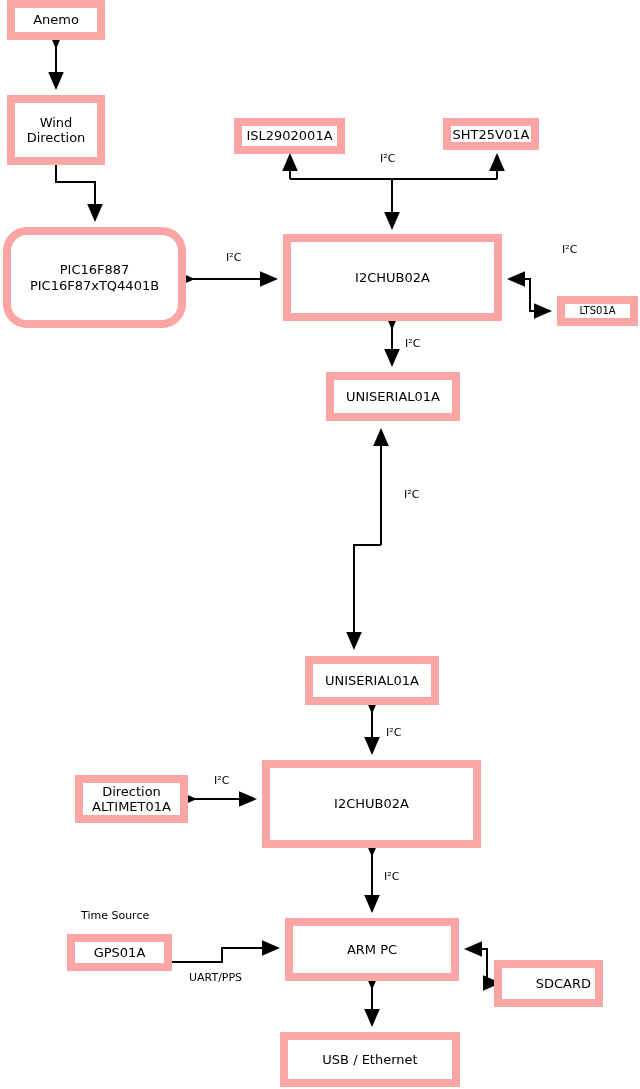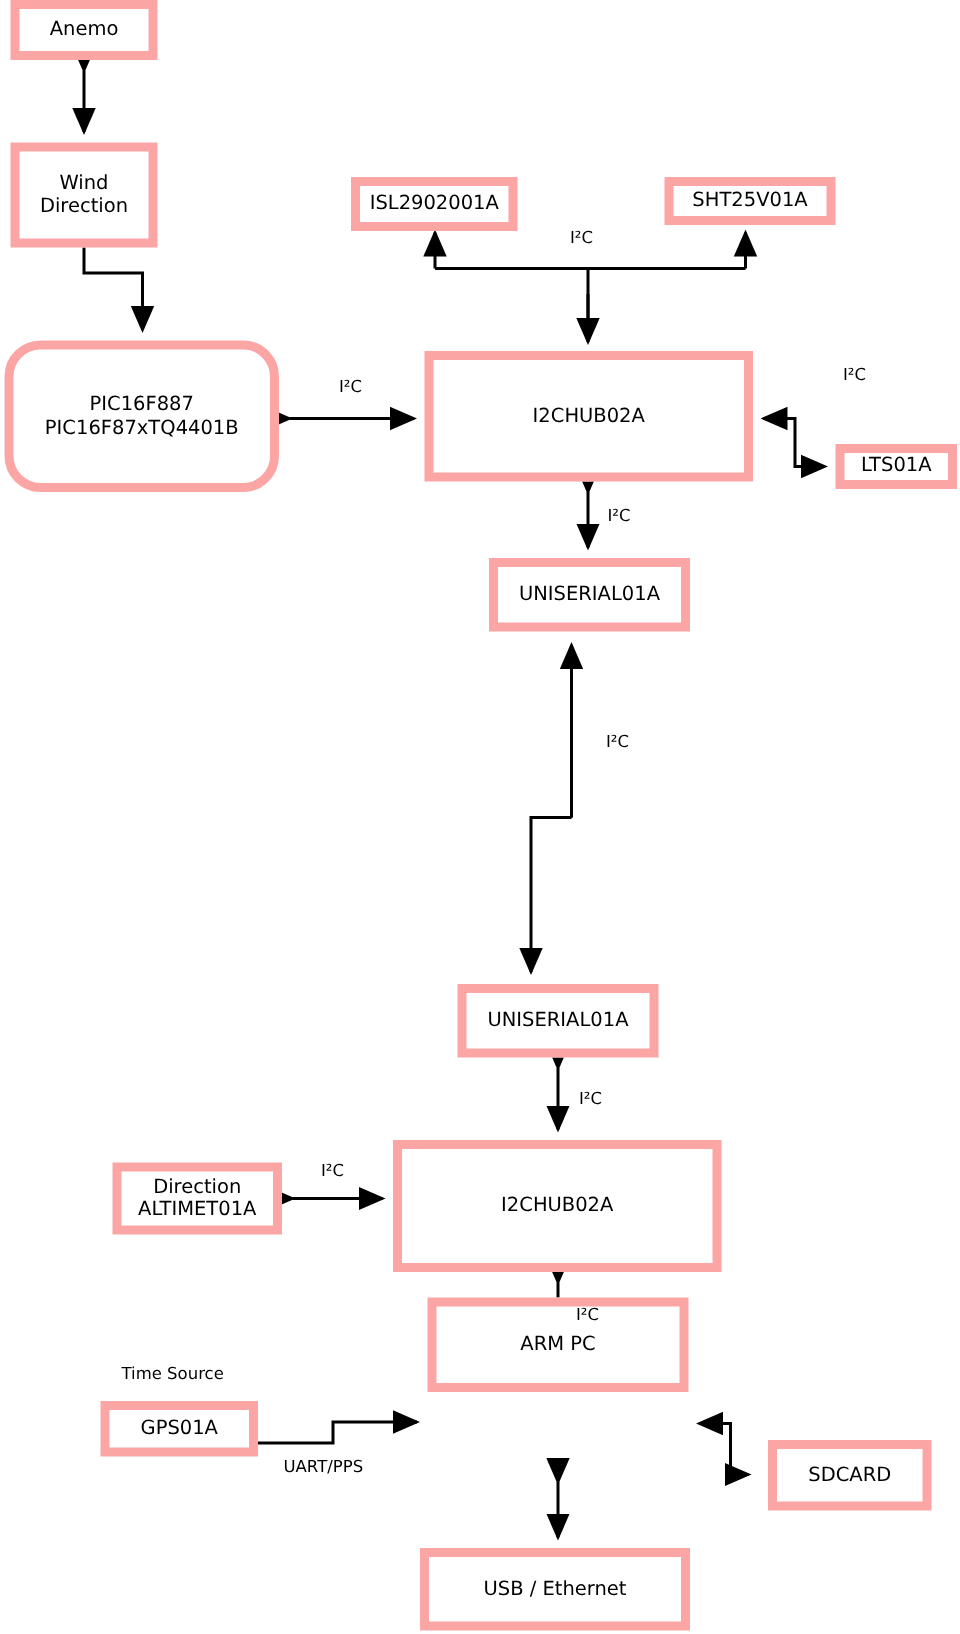--- a/index.html
+++ b/index.html
@@ -20,21 +20,21 @@
   svg.wires {
     position: absolute;
     left: 0;
     top: 0;
     width: 640px;
     height: 1089px;
   }
   .node {
     position: absolute;
     box-sizing: border-box;
-    border: 6px solid #fca5a5;
+    border: 8px solid #fca5a5;
     background: #ffffff;
     display: flex;
     align-items: center;
     justify-content: center;
     text-align: center;
     line-height: 1.18;
     color: #000000;
     z-index: 3;
   }
   .node .node-label {
@@ -121,29 +121,29 @@
 
   <div class="node" style="left:3px;top:227px;width:183px;height:101px;font-size:13px;border-radius:24px;">
     <span class="node-label">PIC16F887
 PIC16F87xTQ4401B</span>
   </div>
 
   <div class="node" style="left:234px;top:118px;width:111px;height:36px;font-size:13px;">
     <span class="node-label">ISL2902001A</span>
   </div>
 
-  <div class="node" style="left:443px;top:118px;width:114px;height:32px;font-size:13px;">
+  <div class="node" style="left:443px;top:118px;width:96px;height:32px;font-size:13px;align-items:flex-end;">
     <span class="node-label">SHT25V01A</span>
   </div>
 
   <div class="node" style="left:283px;top:234px;width:219px;height:87px;font-size:13px;">
     <span class="node-label">I2CHUB02A</span>
   </div>
 
-  <div class="node" style="left:557px;top:296px;width:81px;height:30px;font-size:13px;">
+  <div class="node" style="left:557px;top:296px;width:81px;height:30px;font-size:10px;">
     <span class="node-label">LTS01A</span>
   </div>
 
   <div class="node" style="left:326px;top:372px;width:134px;height:49px;font-size:13px;">
     <span class="node-label">UNISERIAL01A</span>
   </div>
 
   <div class="node" style="left:305px;top:656px;width:134px;height:49px;font-size:13px;">
     <span class="node-label">UNISERIAL01A</span>
   </div>
@@ -154,25 +154,25 @@
 
   <div class="node" style="left:75px;top:775px;width:113px;height:48px;font-size:13px;">
     <span class="node-label">Direction
 ALTIMET01A</span>
   </div>
 
   <div class="node" style="left:67px;top:934px;width:105px;height:37px;font-size:13px;">
     <span class="node-label">GPS01A</span>
   </div>
 
-  <div class="node" style="left:285px;top:865px;width:174px;height:63px;font-size:13px;justify-content:center;">
+  <div class="node" style="left:285px;top:918px;width:174px;height:63px;font-size:13px;justify-content:center;">
     <span class="node-label">ARM PC</span>
   </div>
 
-  <div class="node" style="left:512px;top:960px;width:109px;height:47px;font-size:13px;">
+  <div class="node" style="left:494px;top:960px;width:109px;height:47px;font-size:13px;justify-content:flex-end;">
     <span class="node-label">SDCARD</span>
   </div>
 
   <div class="node" style="left:280px;top:1032px;width:180px;height:55px;font-size:13px;">
     <span class="node-label">USB / Ethernet</span>
   </div>
 
   <div class="edge-label" style="left:380px;top:152px;font-size:11px;">I²C</div>
 
   <div class="edge-label" style="left:226px;top:251px;font-size:11px;">I²C</div>

